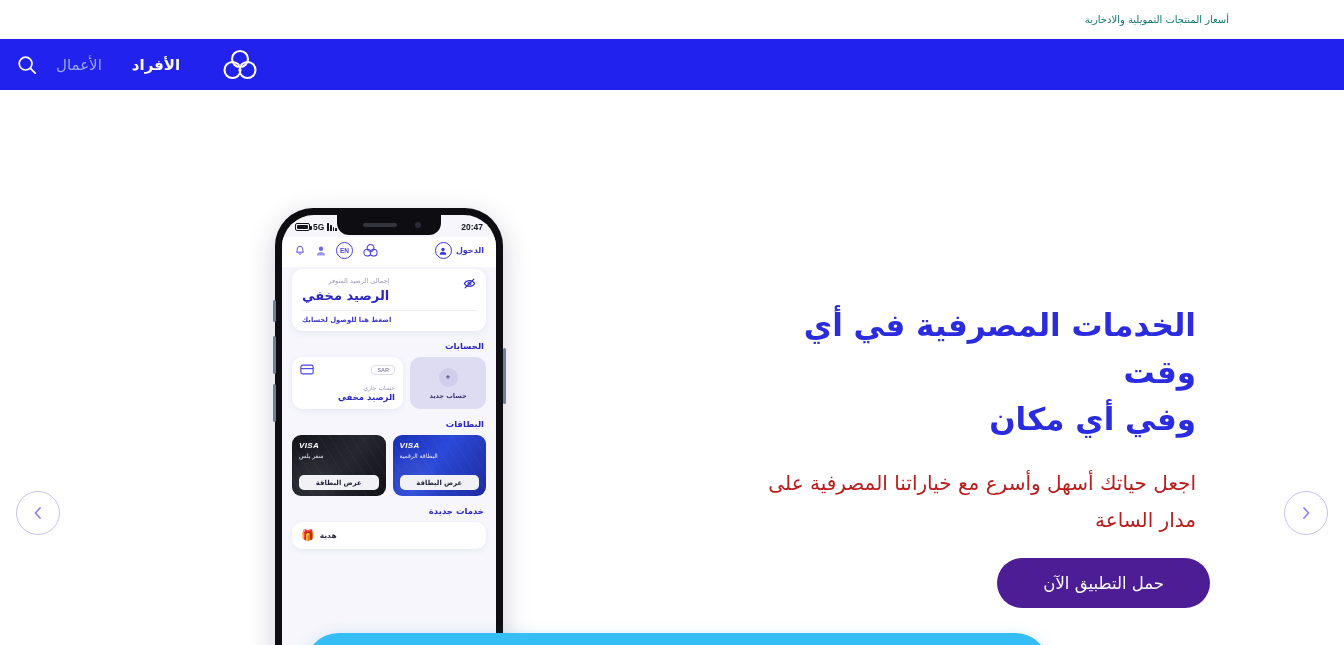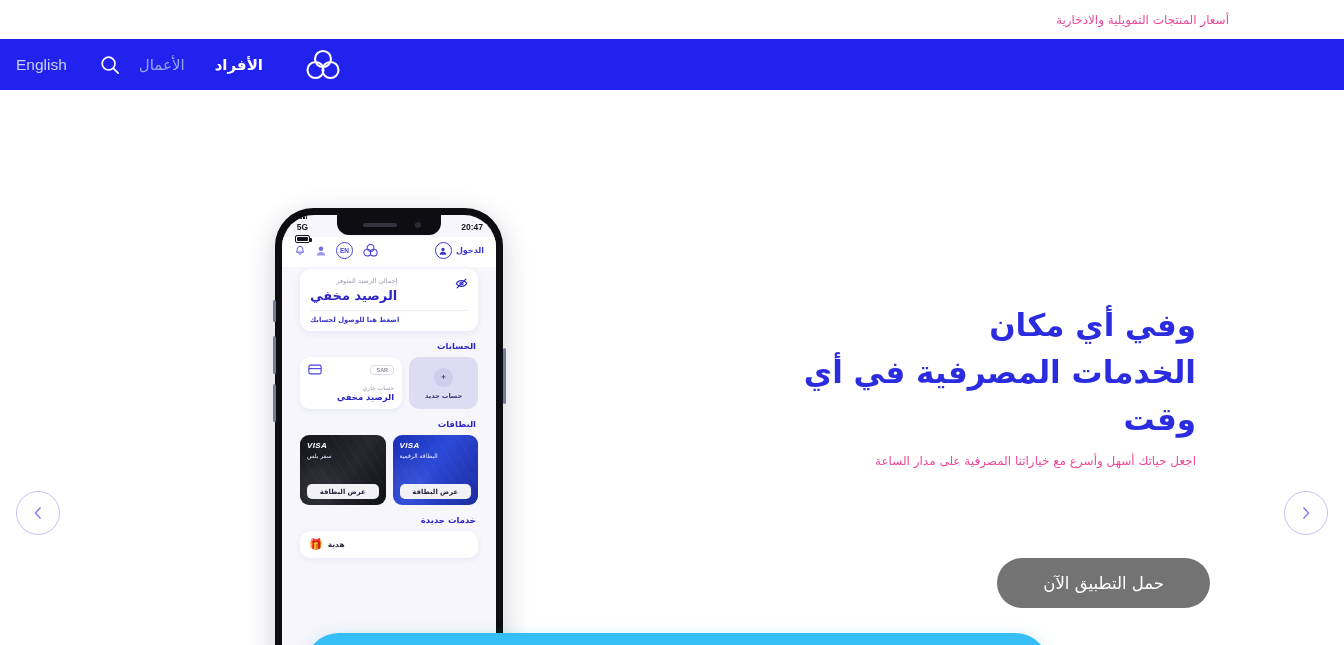--- a/index.html
+++ b/index.html
@@ -10,21 +10,21 @@
   }
   #page { position:relative; width:1344px; height:645px; overflow:hidden; background:#fff; }
 
   
   .topbar {
     position:absolute; top:0; left:0; width:1344px; height:39px;
     background:#ffffff; display:flex; align-items:center;
     justify-content:flex-start; padding:0 115px 0 0;
   }
   .topbar-link {
-    color:#ec4899; font-size:12px; letter-spacing:.1px;
+    color:#0f766e; font-size:10px; letter-spacing:.1px;
     white-space:nowrap; cursor:pointer;
   }
 
   
   .nav {
     position:absolute; top:39px; left:0; width:1344px; height:51px;
     background:#2222ee; display:flex; align-items:stretch;
   }
   .nav-right {
     display:flex; align-items:center; gap:28px;
@@ -62,26 +62,26 @@
   }
   .hero-text {
     position:absolute; right:148px; top:212px; width:430px;
     text-align:right;
   }
   .hero-h1 {
     color:#2b2be0; font-size:31px; font-weight:700; line-height:1.52;
     letter-spacing:0px;
   }
   .hero-sub {
-    margin-top:8px; color:#ec4899; font-size:12px;
+    margin-top:22px; color:#b91c1c; font-size:20px;
     line-height:1.82; font-weight:400;
   }
   .cta {
     position:absolute; right:134px; top:468px;
-    background:#737373; color:#ffffff; border:none;
+    background:#4c1d95; color:#ffffff; border:none;
     border-radius:40px; height:50px; padding:0 46px;
     font-size:16.5px; cursor:pointer; white-space:nowrap;
     font-family:"DejaVu Sans",sans-serif;
   }
 
   
   .arrow {
     position:absolute; top:401px; width:44px; height:44px;
     border-radius:50%; border:1.4px solid #c6c2f5; background:#fff;
     display:flex; align-items:center; justify-content:center; cursor:pointer;
@@ -119,21 +119,21 @@
   .notch .cam {
     position:absolute; right:20px; top:7px; width:6px; height:6px;
     background:#2a2b36; border-radius:50%;
   }
   .statusbar {
     position:relative; height:22px; display:flex; align-items:center;
     justify-content:space-between; padding:2px 13px 0; font-size:8.5px;
     color:#14141e; font-weight:700; z-index:5;
     font-family:"Liberation Sans",sans-serif;
   }
-  .sb-right { display:flex; align-items:center; gap:3px;flex-direction:column; }
+  .sb-right { display:flex; align-items:center; gap:3px; }
   .bars { display:flex; align-items:flex-end; gap:1px; height:8px; }
   .bars i { width:1.6px; background:#14141e; border-radius:.5px; display:block; }
   .bars i:nth-child(1){height:3px;} .bars i:nth-child(2){height:4.5px;}
   .bars i:nth-child(3){height:6px;} .bars i:nth-child(4){height:8px;}
   .batt {
     width:15px; height:7.5px; border:1px solid #14141e; border-radius:2px;
     position:relative;
   }
   .batt::after {
     content:""; position:absolute; right:-2.5px; top:2px;
@@ -153,21 +153,21 @@
     display:flex; align-items:center; justify-content:center;
   }
   .ah-left { display:flex; align-items:center; gap:9px; }
   .en-pill {
     width:17px; height:17px; border-radius:50%; border:1.2px solid #4a43d8;
     display:flex; align-items:center; justify-content:center;
     font-size:6.5px; color:#4a43d8; font-weight:700;
     font-family:"Liberation Sans",sans-serif; cursor:pointer;
   }
 
-  .app-body { padding:0 18px; }
+  .app-body { padding:0 10px; }
 
   .balance-card {
     background:#ffffff; border-radius:11px; padding:8px 10px 7px;
     box-shadow:0 2px 7px rgba(60,60,140,.08); margin-top:2px;
   }
   .bal-top { display:flex; align-items:flex-start; justify-content:space-between; }
   .bal-label { font-size:6.5px; color:#9a9ab5; text-align:right; }
   .bal-amount {
     font-size:13px; font-weight:700; color:#2b26c4;
     text-align:right; margin-top:3px;
@@ -201,21 +201,21 @@
   .sar-badge {
     border:1px solid #dcdcea; border-radius:4px; padding:1px 5px;
     font-size:5.5px; color:#8b8ba5; font-weight:700;
     font-family:"Liberation Sans",sans-serif;
   }
   .acct-type { font-size:6px; color:#9a9ab5; text-align:right; margin-top:8px; }
   .acct-bal { font-size:8.5px; font-weight:700; color:#2b26c4; text-align:right; margin-top:1px; }
 
   .cards-row { display:flex; gap:7px; }
   .visa-card {
-    flex:1; height:70px; border-radius:9px; position:relative;
+    flex:1; height:61px; border-radius:9px; position:relative;
     overflow:hidden; cursor:pointer; padding:6px 7px;
     display:flex; flex-direction:column; justify-content:space-between;
   }
   .visa-blue { background:linear-gradient(125deg,#1b2fb5 0%,#2b49d8 45%,#1d2a9e 100%); }
   .visa-dark { background:linear-gradient(125deg,#15161c 0%,#26272f 55%,#101116 100%); }
   .visa-card .deco {
     position:absolute; inset:0; opacity:.26;
     background:
       radial-gradient(circle at 18% 70%, rgba(255,255,255,.22) 0 14%, transparent 38%),
       repeating-linear-gradient(58deg, rgba(255,255,255,.13) 0 1px, transparent 1px 9px);
@@ -300,21 +300,20 @@
 
     <div class="nav-left">
       <div class="search-btn">
         <span>
           <svg width="22" height="22" viewBox="0 0 22 22" fill="none">
             <circle cx="9.6" cy="9.6" r="6.4" stroke="#fff" stroke-width="1.7"></circle>
             <line x1="14.4" y1="14.4" x2="19.2" y2="19.2" stroke="#fff" stroke-width="1.7" stroke-linecap="round"></line>
           </svg>
         </span>
       </div>
-      <div class="lang-btn">English</div>
     </div>
   </div>
 
   <div class="hero">
 
     <div class="arrow left">
       <span>
         <svg width="16" height="16" viewBox="0 0 16 16" fill="none">
           <path d="M10 3 L5.5 8 L10 13" stroke="#8a84f0" stroke-width="1.7" stroke-linecap="round" stroke-linejoin="round"></path>
         </svg>
@@ -322,22 +321,22 @@
     </div>
     <div class="arrow right">
       <span>
         <svg width="16" height="16" viewBox="0 0 16 16" fill="none">
           <path d="M6 3 L10.5 8 L6 13" stroke="#8a84f0" stroke-width="1.7" stroke-linecap="round" stroke-linejoin="round"></path>
         </svg>
       </span>
     </div>
 
     <div class="hero-text">
+      <div class="hero-h1">الخدمات المصرفية في أي وقت</div>
       <div class="hero-h1">وفي أي مكان</div>
-      <div class="hero-h1">الخدمات المصرفية في أي وقت</div>
       <div class="hero-sub">اجعل حياتك أسهل وأسرع مع خياراتنا المصرفية على مدار الساعة</div>
     </div>
     <button class="cta">حمل التطبيق الآن</button>
 
     <div class="phone">
       <div class="phone-btn pb-1"></div>
       <div class="phone-btn pb-2"></div>
       <div class="phone-btn pb-3"></div>
       <div class="phone-btn pb-4"></div>
 

